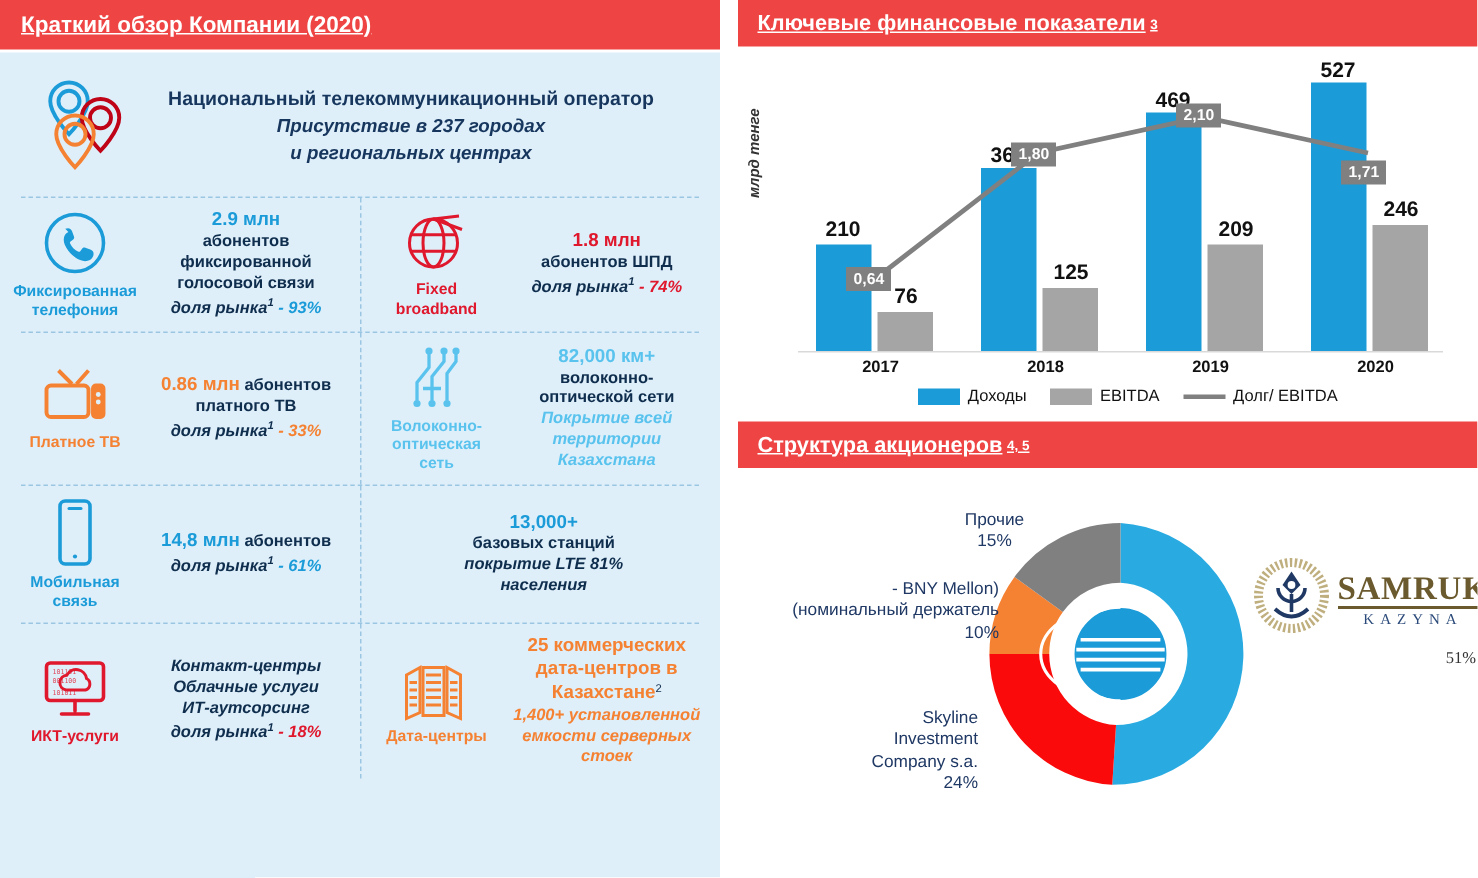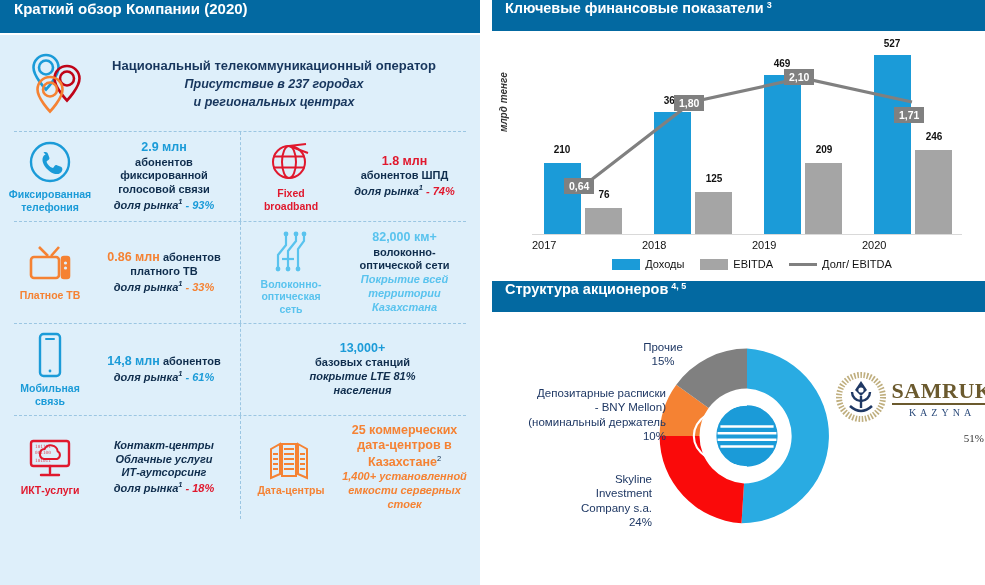--- a/index.html
+++ b/index.html
@@ -1,22 +1,22 @@
 <!DOCTYPE html>
 <html><head>
 <meta charset="utf-8">
 <style>
   html,body{margin:0;padding:0;background:#ffffff;}
   body{width:985px;height:585px;font-family:"Liberation Sans",sans-serif;overflow:hidden;}
   .page{position:relative;width:985px;height:585px;}
 
   
   .sec-header{
-    background:#0369a1;color:#ffffff;font-weight:bold;
-    display:flex;align-items:flex-start;box-sizing:border-box;
+    background:#ef4444;color:#ffffff;font-weight:bold;
+    display:flex;align-items:center;box-sizing:border-box;text-decoration:underline;
   }
   .sec-header .sup{font-size:9px;vertical-align:super;margin-left:3px;font-weight:bold;}
 
   
   .left-panel{position:absolute;left:0;top:0;width:480px;height:585px;}
   .left-panel .sec-header{height:33px;padding-left:14px;font-size:15px;width:480px;}
   .left-body{position:absolute;left:0;top:35px;width:480px;height:550px;background:#DEEFFA;}
 
   .hero{display:flex;align-items:center;padding:12px 14px 10px 14px;}
   .hero-icon{width:86px;flex:0 0 86px;display:flex;align-items:center;justify-content:center;}
@@ -47,26 +47,26 @@
   .right-col .sec-header{height:31px;padding-left:13px;font-size:14.5px;width:493px;}
 
   .fin-block{position:absolute;left:0;top:0;width:493px;height:272px;}
   .fin-chart{position:absolute;left:0;top:36px;width:493px;height:236px;}
   .ylab{position:absolute;left:6px;top:96px;font-size:10px;font-style:italic;font-weight:bold;
         color:#333;transform:rotate(-90deg);transform-origin:left top;white-space:nowrap;}
 
   .plot{position:absolute;left:40px;top:8px;width:440px;height:190px;}
   .axis{position:absolute;left:40px;top:198px;width:430px;height:1px;background:#D9D9D9;}
   .xlabels{position:absolute;left:40px;top:203px;width:440px;display:flex;}
-  .xlabels div{flex:1;text-align:left;font-size:11px;font-weight:normal;color:#111;}
+  .xlabels div{flex:1;text-align:center;font-size:11px;font-weight:bold;color:#111;}
 
   .bar{position:absolute;bottom:0;}
   .bar.rev{background:#1B9BD8;}
   .bar.ebitda{background:#A5A5A5;}
-  .barlab{position:absolute;font-size:10px;font-weight:bold;color:#111;text-align:center;}
+  .barlab{position:absolute;font-size:14px;font-weight:bold;color:#111;text-align:center;}
 
   .linebox{position:absolute;left:0;top:0;width:440px;height:190px;}
   .ratio-tag{position:absolute;background:#808080;color:#fff;font-size:10.5px;font-weight:bold;
              padding:2px 5px;white-space:nowrap;}
 
   .legend{position:absolute;left:40px;top:222px;width:440px;display:flex;justify-content:center;
           align-items:center;gap:16px;font-size:11px;color:#111;}
   .legend .item{display:flex;align-items:center;gap:5px;}
   .lg-sw{width:28px;height:11px;display:inline-block;}
   .lg-line{width:28px;height:3px;display:inline-block;background:#808080;}
@@ -411,21 +411,20 @@
             </g>
           </svg>
         </div>
 
         <div class="pie-lab" style="left:126px;top:26px;width:90px;">
           <div>Прочие</div>
           <div>15%</div>
         </div>
 
         <div class="pie-lab" style="left:6px;top:72px;width:168px;text-align:right;">
-          <div>Депозитарные расписки</div>
           <div>- BNY Mellon)</div>
           <div>(номинальный держатель</div>
           <div>10%</div>
         </div>
 
         <div class="pie-lab" style="left:42px;top:158px;width:118px;text-align:right;">
           <div>Skyline</div>
           <div>Investment</div>
           <div>Company s.a.</div>
           <div>24%</div>

